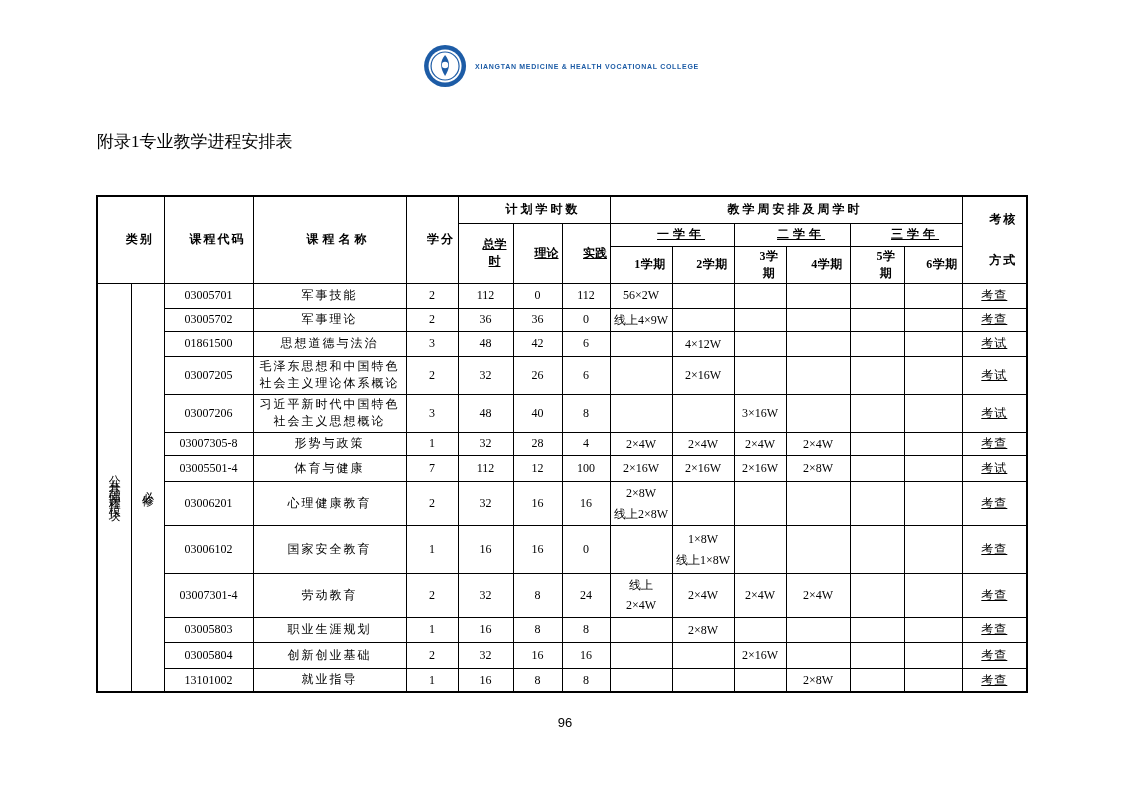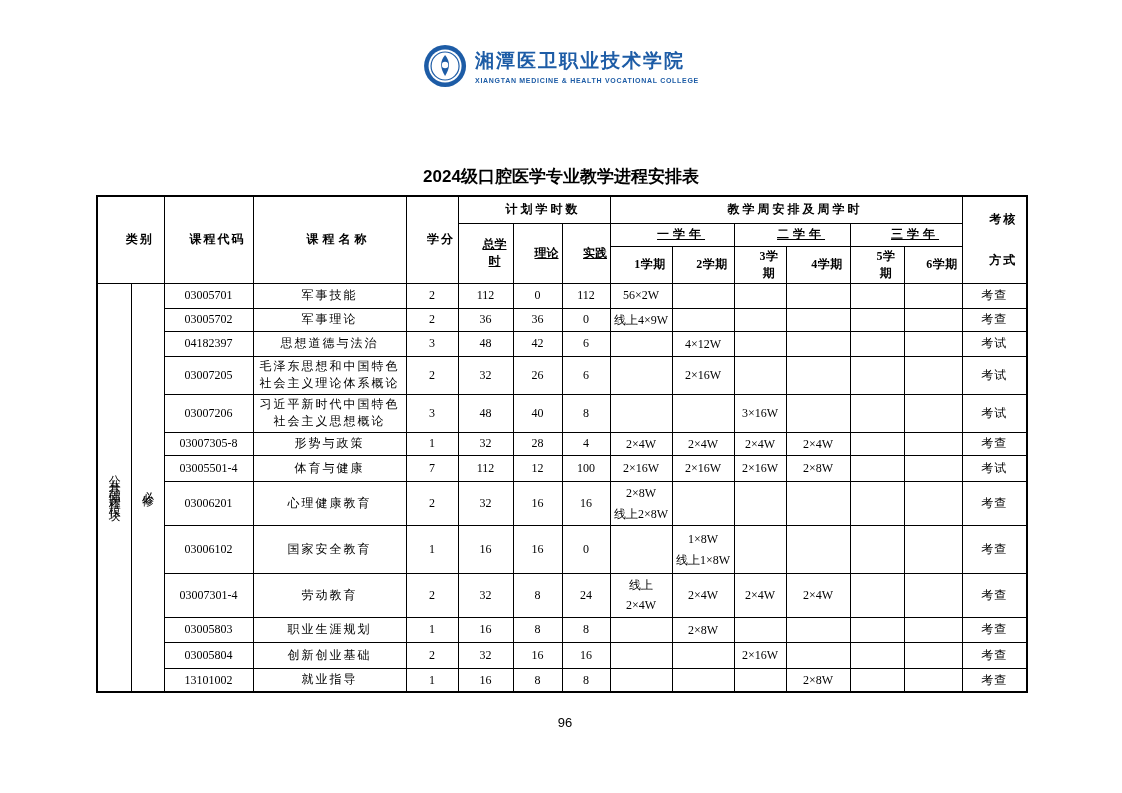--- a/index.html
+++ b/index.html
@@ -51,48 +51,47 @@
   .schedule tbody tr:nth-child(11) { height:25px; }
   .schedule tbody tr:nth-child(12) { height:26px; }
   .schedule tbody tr:nth-child(13) { height:23px;padding-left:28px; }
 
   .cat-cell { padding:0; }
   .vtext { writing-mode:vertical-rl; text-orientation:upright; letter-spacing:5px;
            display:inline-block; font-size:12px; }
   .code-cell { font-size:12px; }
   .name-cell { letter-spacing:2px; padding:1px 5px; line-height:1.45; }
   .sem-cell { font-size:11px; line-height:1.7; }
-  .assess-cell { font-size:11px; letter-spacing:1px; }
+  .assess-cell { font-size:11px; letter-spacing:1px;text-decoration:underline; }
 
   .page-number { position:absolute; top:715px; left:0; width:1122px; text-align:center;
                  font-size:13px; font-family:"Liberation Sans","DejaVu Sans",sans-serif;padding-left:8px; }
 </style>
 </head>
 <body>
 
 <div class="page">
 
   <div class="college-header">
     <div class="logo">
       <svg viewBox="0 0 44 44" width="44" height="44" aria-hidden="true">
         <circle cx="22" cy="22" r="21" fill="#1d5ca6"></circle>
         <circle cx="22" cy="22" r="16.5" fill="#ffffff"></circle>
         <circle cx="22" cy="22" r="14" fill="none" stroke="#1d5ca6" stroke-width="1.2"></circle>
         <path d="M22 11 C 16.5 17.5, 17 24, 22 32 C 27 24, 27.5 17.5, 22 11 Z" fill="#1d5ca6"></path>
         <circle cx="22" cy="21" r="3.2" fill="#ffffff"></circle>
       </svg>
     </div>
     <div class="college-names">
-      <div class="college-zh">湘潭医卫职业技术学院</div>
       <div class="college-en">XIANGTAN MEDICINE &amp; HEALTH VOCATIONAL COLLEGE</div>
     </div>
   </div>
 
-
-  <div class="table-title">2024级口腔医学专业教学进程安排表</div>
+  <div class="appendix">附录1专业教学进程安排表</div>
+
 
   <table class="schedule">
     <colgroup>
       <col style="width:34px">
         <col style="width:33px">
         <col style="width:89px">
         <col style="width:153px">
       <col style="width:52px">
         <col style="width:55px">
         <col style="width:49px">
@@ -164,21 +163,21 @@
           <td>0</td>
           <td class="sem-cell">线上4×9W</td>
           <td class="sem-cell"></td>
           <td class="sem-cell"></td>
           <td class="sem-cell"></td>
           <td class="sem-cell"></td>
           <td class="sem-cell"></td>
           <td class="assess-cell">考查</td>
         </tr>
         <tr>
-          <td class="code-cell">04182397</td>
+          <td class="code-cell">01861500</td>
           <td class="name-cell">思想道德与法治</td>
           <td>3</td>
           <td>48</td>
           <td>42</td>
           <td>6</td>
           <td class="sem-cell"></td>
           <td class="sem-cell">4×12W</td>
           <td class="sem-cell"></td>
           <td class="sem-cell"></td>
           <td class="sem-cell"></td>

